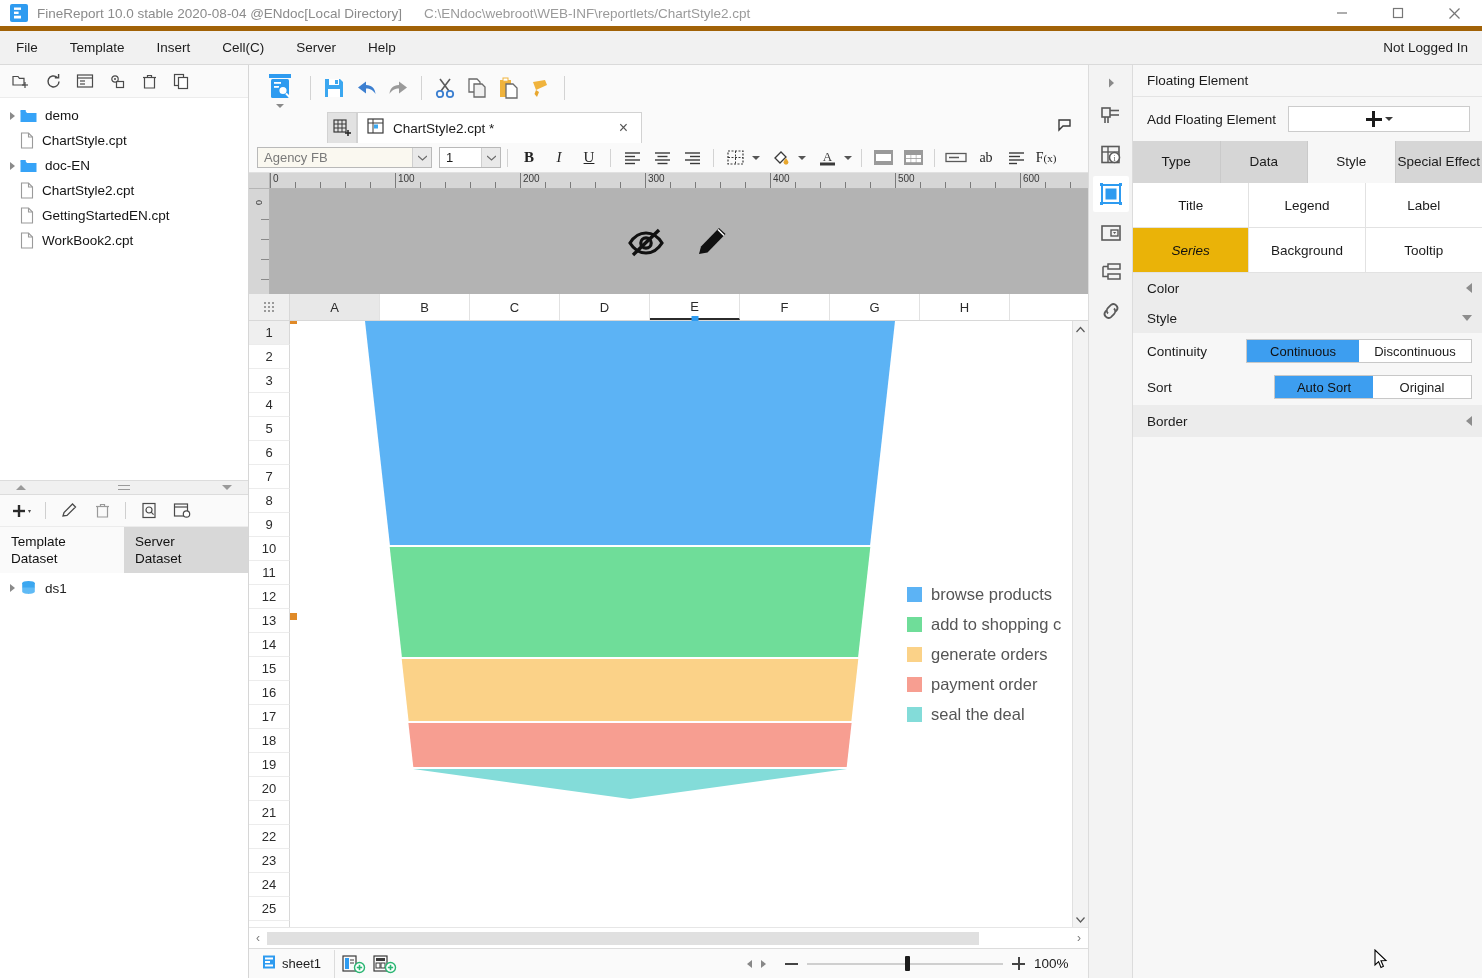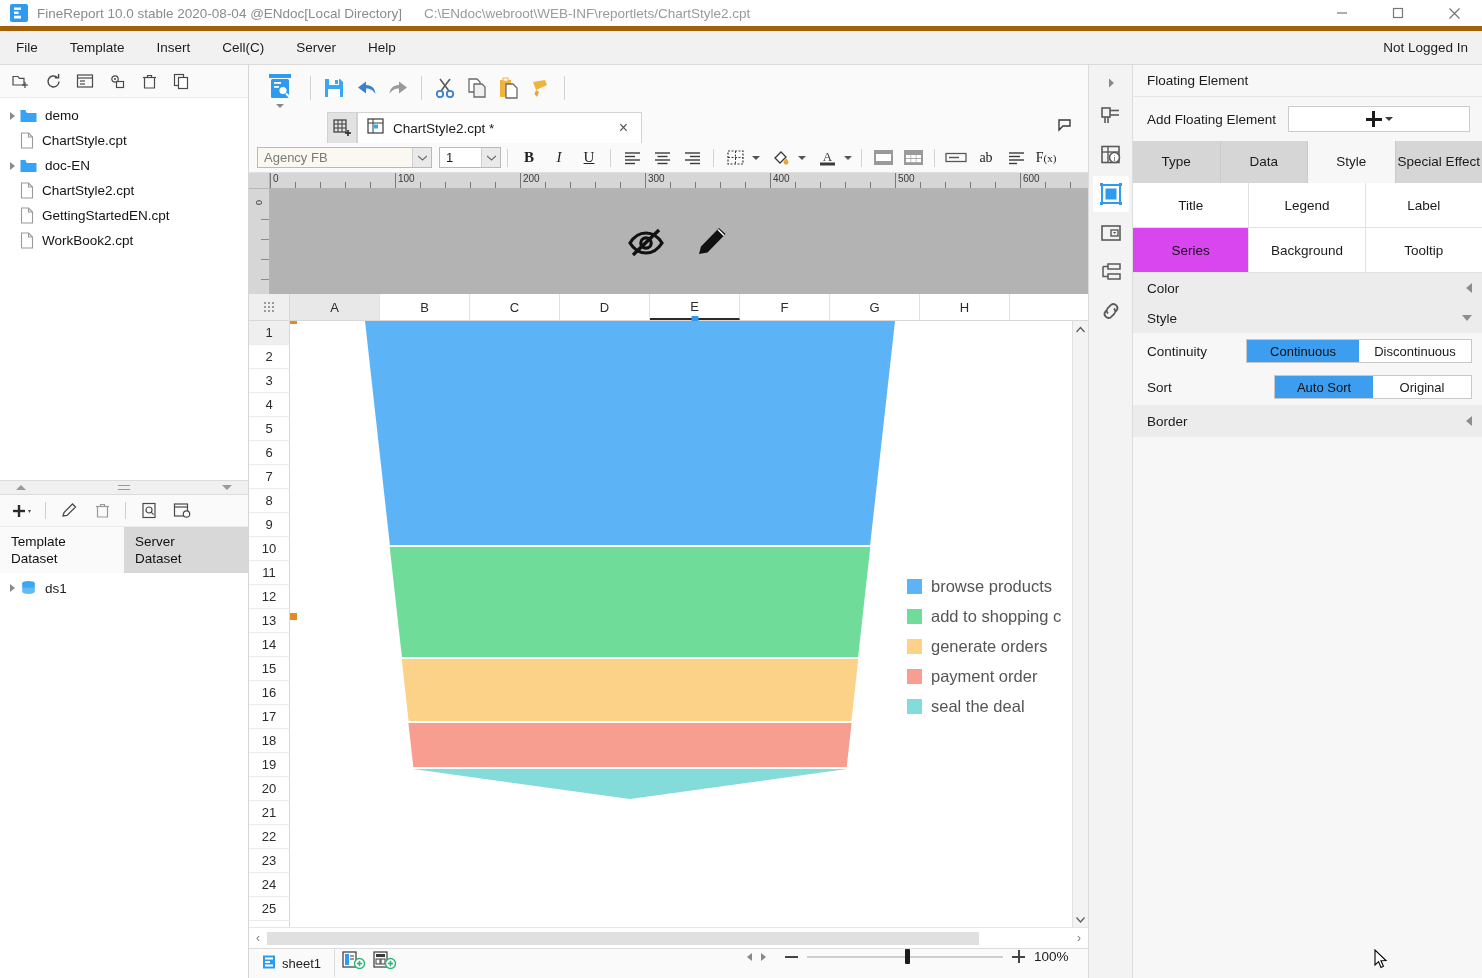--- a/index.html
+++ b/index.html
@@ -241,21 +241,21 @@
   }
   .vs-arrow { height: 16px; width: 16px; display: flex; align-items: center; justify-content: center; font-size: 9px; color: #666; }
   .vs-track { flex: 1; width: 16px; }
 
   .hscrollrow { height: 21px; min-height: 21px; display: flex; align-items: center; background: #fff; border-top: 1px solid #e6e6e6; }
   .hs-arrow { width: 18px; text-align: center; font-size: 12px; color: #7a7a7a; }
   .hs-track { flex: 1; height: 13px; background: #fff; position: relative; }
   .hs-thumb { position: absolute; left: 0; top: 0; height: 13px; background: #e0e0e0; }
 
   .statusbar {
-    height: 30px; min-height: 30px; background: #fafafa; display: flex; align-items: flex-start;
+    height: 30px; min-height: 30px; background: #fafafa; display: flex; align-items: center;
     border-top: 1px solid #dcdcdc; padding-left: 9px;
   }
   .sheet-tab {
     display: flex; align-items: center; gap: 6px; padding: 0 13px 0 4px; height: 28px;
     font-size: 13px; color: #222; border-right: 1px solid #dcdcdc;
   }
   .sb-ico { width: 24px; height: 22px; display: flex; align-items: center; justify-content: center; margin-left: 7px; }
   .zoomgrp { margin-left: auto; display: flex; align-items: center; gap: 9px; padding-right: 14px; }
   .zm-tri-l { width: 0; height: 0; border-right: 5px solid #888; border-top: 4px solid transparent; border-bottom: 4px solid transparent; }
   .zm-tri-r { width: 0; height: 0; border-left: 5px solid #888; border-top: 4px solid transparent; border-bottom: 4px solid transparent; }
@@ -307,21 +307,21 @@
   }
   .mtab.active { background: #f7f7f7; }
   .mtab:last-child { border-right: none; }
 
   .subtabs { display: flex; flex-wrap: wrap; background: #f7f7f7; }
   .stab {
     width: 33.3333%; height: 45px; display: flex; align-items: center; justify-content: center;
     font-size: 13.5px; color: #1b1b1b; background: #fff;
     border-right: 1px solid #e2e2e2; border-bottom: 1px solid #e2e2e2;
   }
-  .stab.active { background: #d946ef; color: #111; }
+  .stab.active { background: #eab308; color: #111; font-style: italic; }
   .stab.nr { border-right: none; }
 
   .proprow { height: 30px; display: flex; align-items: center; padding: 0 10px 0 14px; font-size: 13.5px; color: #1b1b1b; }
   .proprow.grey { background: #ececec; }
   .proprow.white { background: #f7f7f7; }
   .prop-lbl { white-space: nowrap; text-align: right; }
   .collapse-l { margin-left: auto; width: 0; height: 0; border-right: 6px solid #8d8d8d; border-top: 5px solid transparent; border-bottom: 5px solid transparent; }
   .collapse-d { margin-left: auto; width: 0; height: 0; border-top: 6px solid #8d8d8d; border-left: 5px solid transparent; border-right: 5px solid transparent; }
   .segctl { margin-left: auto; display: flex; height: 24px; border: 1px solid #c8c8c8; overflow: hidden; }
   .segbtn {
@@ -922,21 +922,21 @@
 
                 <polygon points="99.7,226 580.3,226 568.1,336 111.9,336" fill="#6fdd99"></polygon>
 
                 <polygon points="111.7,338 568.3,338 561.4,400 118.6,400" fill="#fbd288"></polygon>
 
                 <polygon points="118.4,402 561.6,402 556.7,446 123.3,446" fill="#f79e91"></polygon>
 
                 <polygon points="123.1,448 556.9,448 340,478" fill="#83dcd9"></polygon>
               </svg>
 
-              <div class="legend" style="left:617px; top:250px;text-align:center;">
+              <div class="legend" style="left:617px; top:258px;text-align:center;">
                 <div class="lg-row">
                   <span class="lg-sw" style="background:#5cb3f5"></span>
                   <span class="lg-lbl">browse products</span>
                 </div>
                 <div class="lg-row">
                   <span class="lg-sw" style="background:#6fdd99"></span>
                   <span class="lg-lbl">add to shopping c</span>
                 </div>
                 <div class="lg-row">
                   <span class="lg-sw" style="background:#fbd288"></span>

